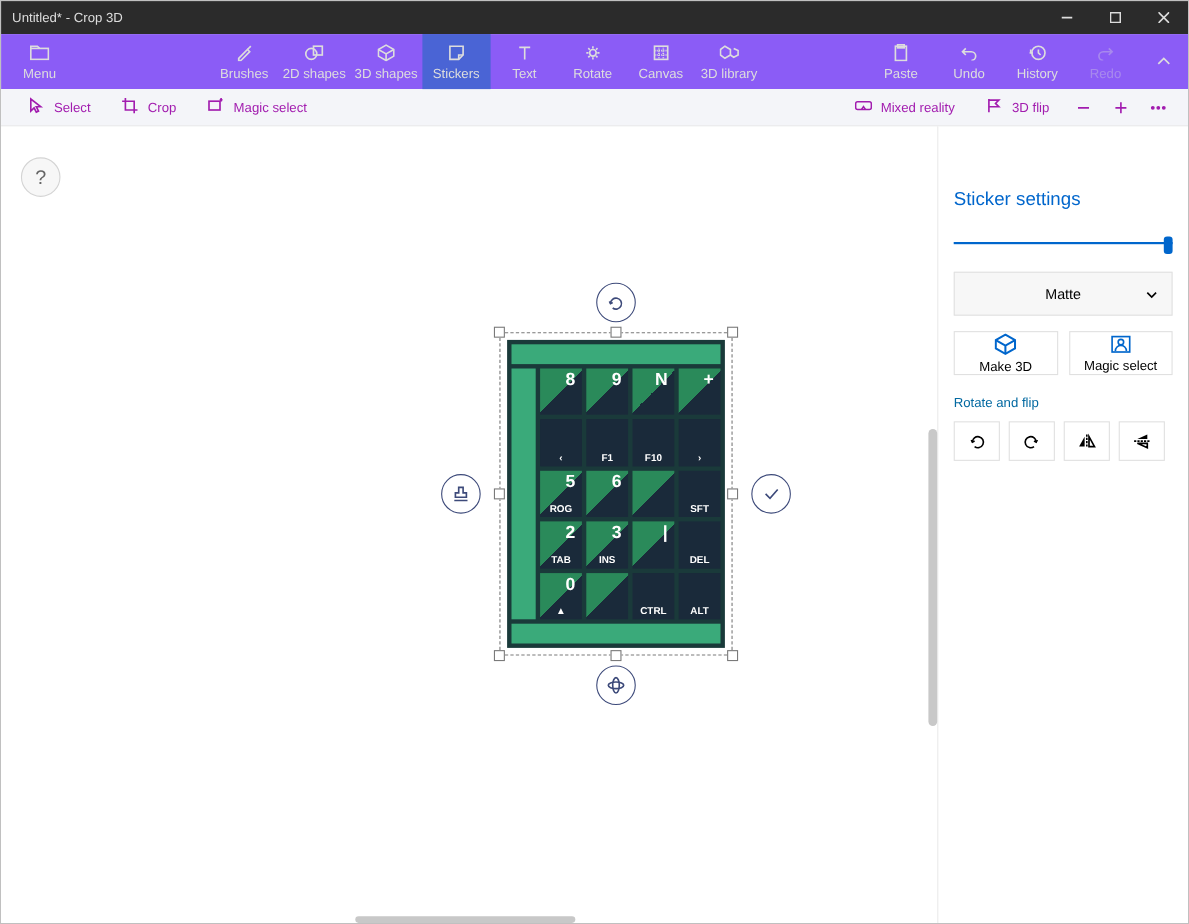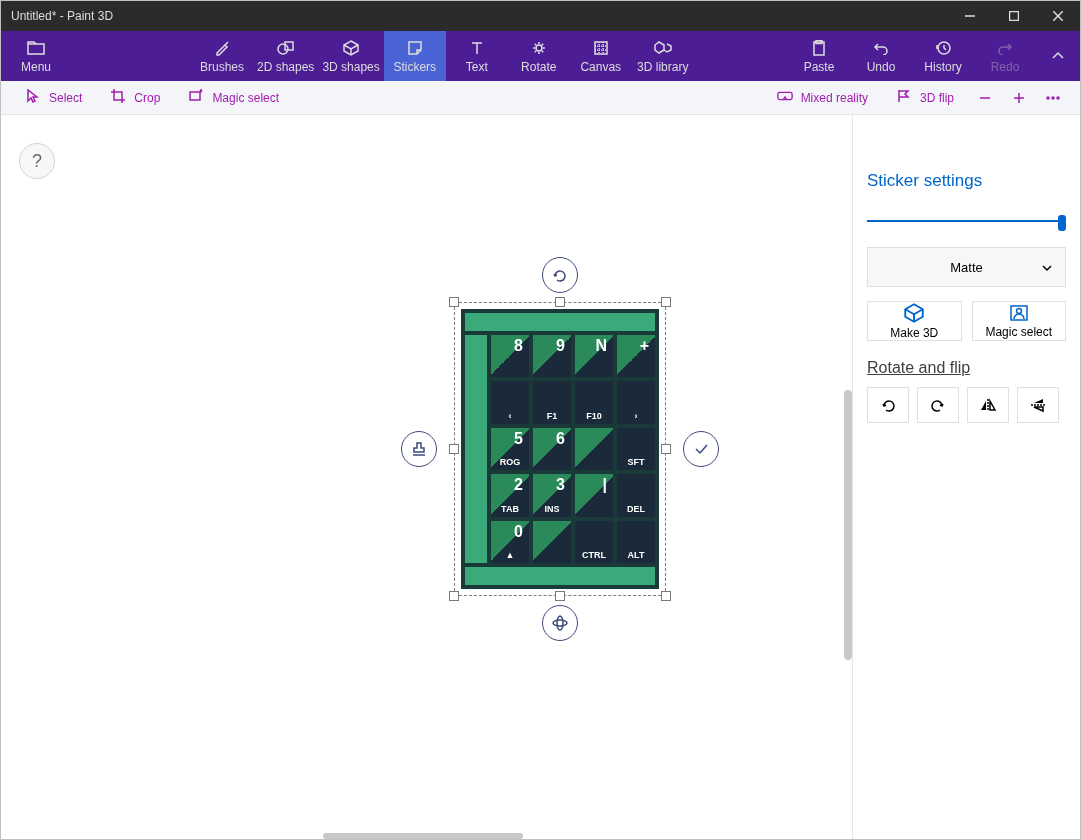--- a/index.html
+++ b/index.html
@@ -1,21 +1,21 @@
 <!DOCTYPE html>
 <html><head>
 <meta charset="utf-8">
 <style>
   * { box-sizing: border-box; margin: 0; padding: 0; font-family: "Segoe UI", Arial, sans-serif; }
   body { width: 1081px; height: 840px; background: #fff; overflow: hidden; border: 1px solid #c0c0c0; }
   .titlebar { height: 30px; background: #2b2b2b; color: #ddd; display: flex; align-items: center; padding-left: 10px; font-size: 12px; }
   .titlebar .spacer { flex: 1; }
   .winbtn { width: 44px; height: 30px; display: flex; align-items: center; justify-content: center; color: #ddd; }
   .winbtn svg { width: 10px; height: 10px; }
-  .ribbon { height: 50px; background: #4c1d95; display: flex; align-items: center; }
+  .ribbon { height: 50px; background: #8b5cf6; display: flex; align-items: center; }
   .ribbon-item { color: #ddd; font-size: 12px; display: flex; flex-direction: column; align-items: center; justify-content: center; min-width: 62px; height: 50px; cursor: pointer; padding: 0 4px; }
   .ribbon-item.menu { min-width: 70px; }
   .ribbon-item.active { background: #4a64d5; }
   .ribbon-item .icon { height: 20px; display: flex; align-items: center; justify-content: center; margin-bottom: 2px; }
   .ribbon-gap { flex: 1; }
   .ribbon-right { display: flex; align-items: center; }
   .ribbon-collapse { width: 44px; height: 50px; color: #ddd; display:flex; align-items:center; justify-content:center;}
   .toolbar { height: 34px; background: #f4f5f9; border-bottom: 1px solid #e6e6e6; display: flex; align-items: center; padding: 0 10px; font-size: 12px; color: #a21caf; }
   .tool { display: flex; align-items: center; gap: 8px; padding: 0 14px; cursor: pointer; height: 34px; }
   .tool svg { width: 16px; height: 16px; }
@@ -48,30 +48,30 @@
   .side-row { display:flex; align-items:center; justify-content:space-between; font-size:12px; color:#222; margin-bottom:6px;}
   .opacity-input { width:72px; height:26px; border:1px solid #ddd; text-align:right; padding:0 8px; font-size:12px;}
   .slider { position:relative; height:24px; margin-bottom:14px;}
   .slider-track{position:absolute;left:0;right:0;top:11px;height:2px;background:#0066cc;}
   .slider-thumb{position:absolute;right:0;top:6px;width:8px;height:16px;background:#0066cc;border-radius:3px;}
   .dropdown { height:40px; border:1px solid #e0e0e0; background:#f7f7f7; display:flex; align-items:center; justify-content:center; position:relative; font-size:13px; margin-bottom:14px; cursor:pointer;}
   .dropdown .chev{position:absolute;right:12px;}
   .btn-pair{display:flex;gap:10px;margin-bottom:18px;}
   .big-btn{flex:1;height:40px;border:1px solid #e0e0e0;display:flex;flex-direction:column;align-items:center;justify-content:center;font-size:12px;cursor:pointer;gap:3px;}
   .big-btn svg{color:#0066cc;}
-  .section-label{font-size:16px;color:#404040;margin-bottom:10px;text-decoration:underline;}
+  .section-label{font-size:12px;color:#0369a1;margin-bottom:10px;}
   .icon-row{display:flex;gap:8px;}
   .small-btn{width:42px;height:36px;border:1px solid #e0e0e0;display:flex;align-items:center;justify-content:center;cursor:pointer;}
   svg{stroke:currentColor;fill:none;stroke-width:1.5;}
 </style>
 </head>
 <body>
 
 <div class="titlebar">
-  <span>Untitled* - Paint 3D</span>
+  <span>Untitled* - Crop 3D</span>
   <span class="spacer"></span>
   <div class="winbtn">
       <svg viewBox="0 0 10 10">
         <line x1="0" y1="5" x2="10" y2="5"></line>
       </svg>
     </div>
   <div class="winbtn">
       <svg viewBox="0 0 10 10">
         <rect x="0.5" y="0.5" width="9" height="9"></rect>
       </svg>

